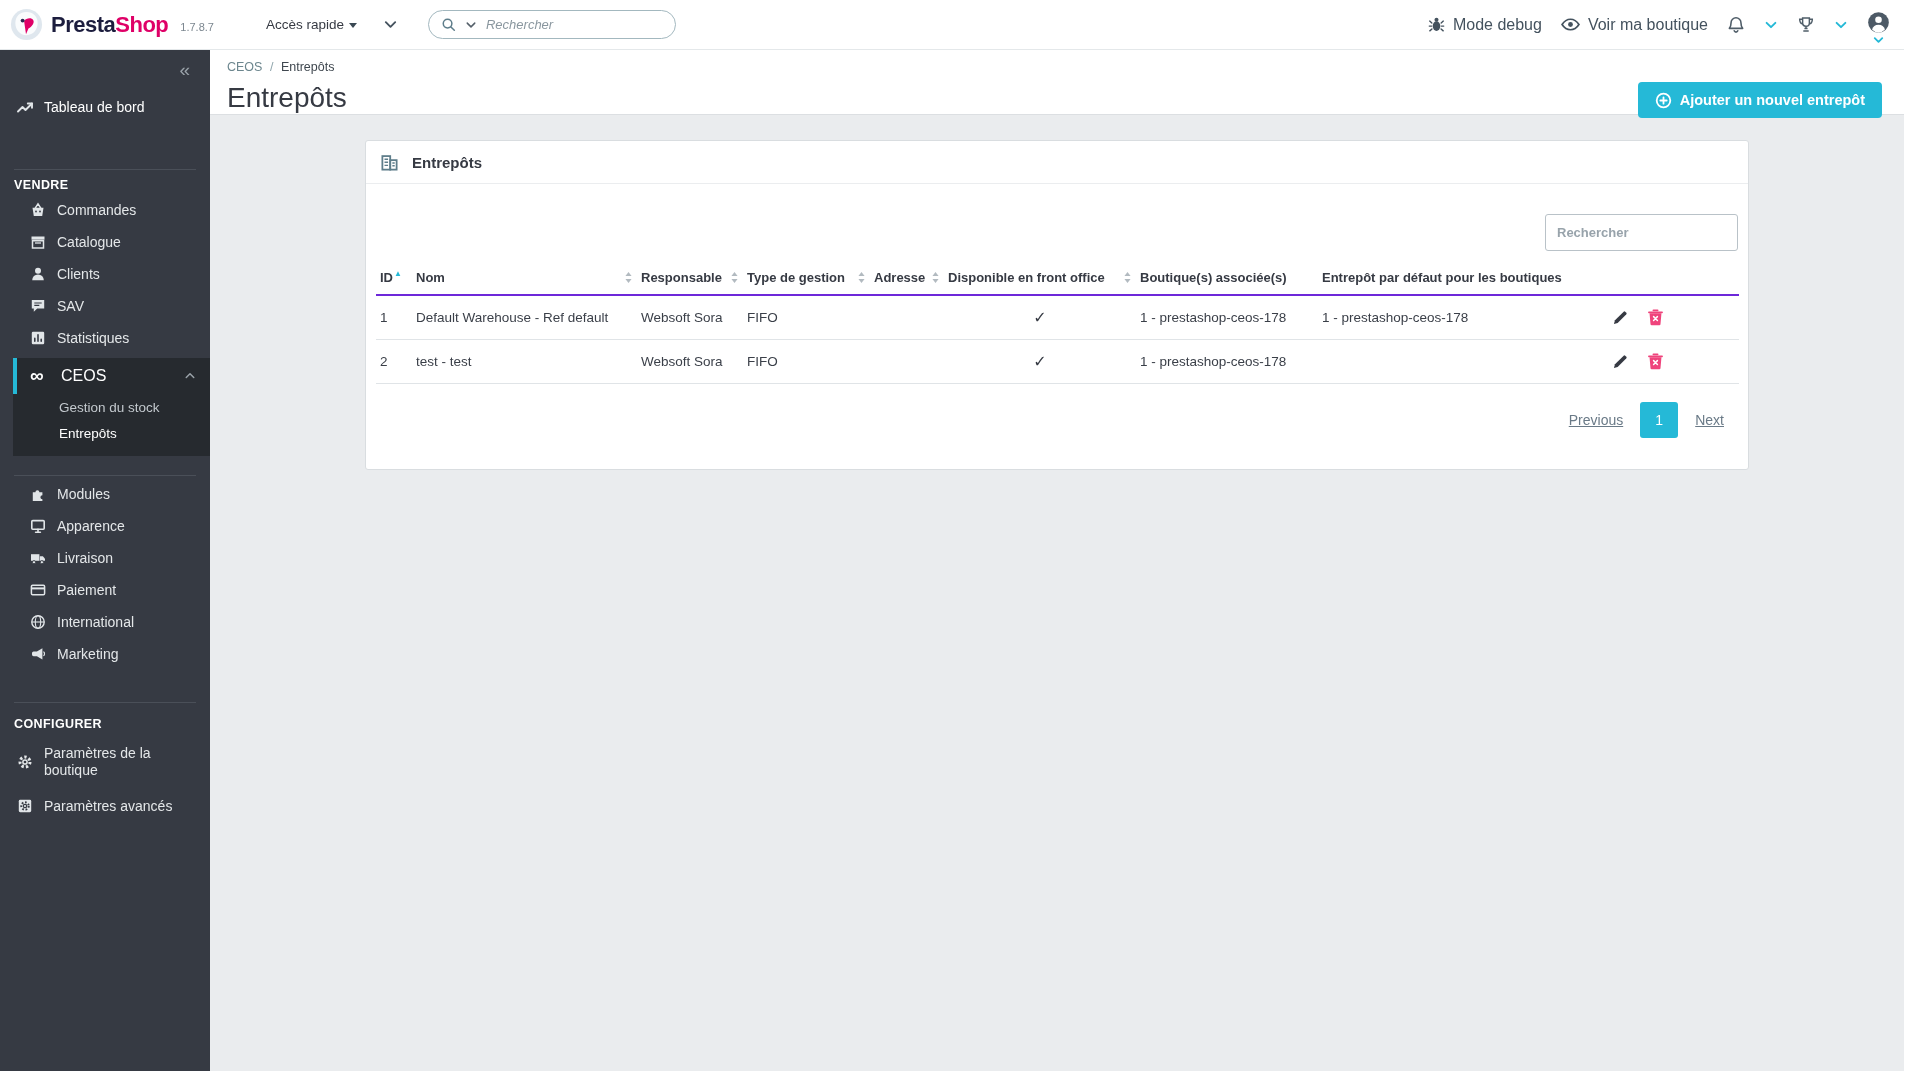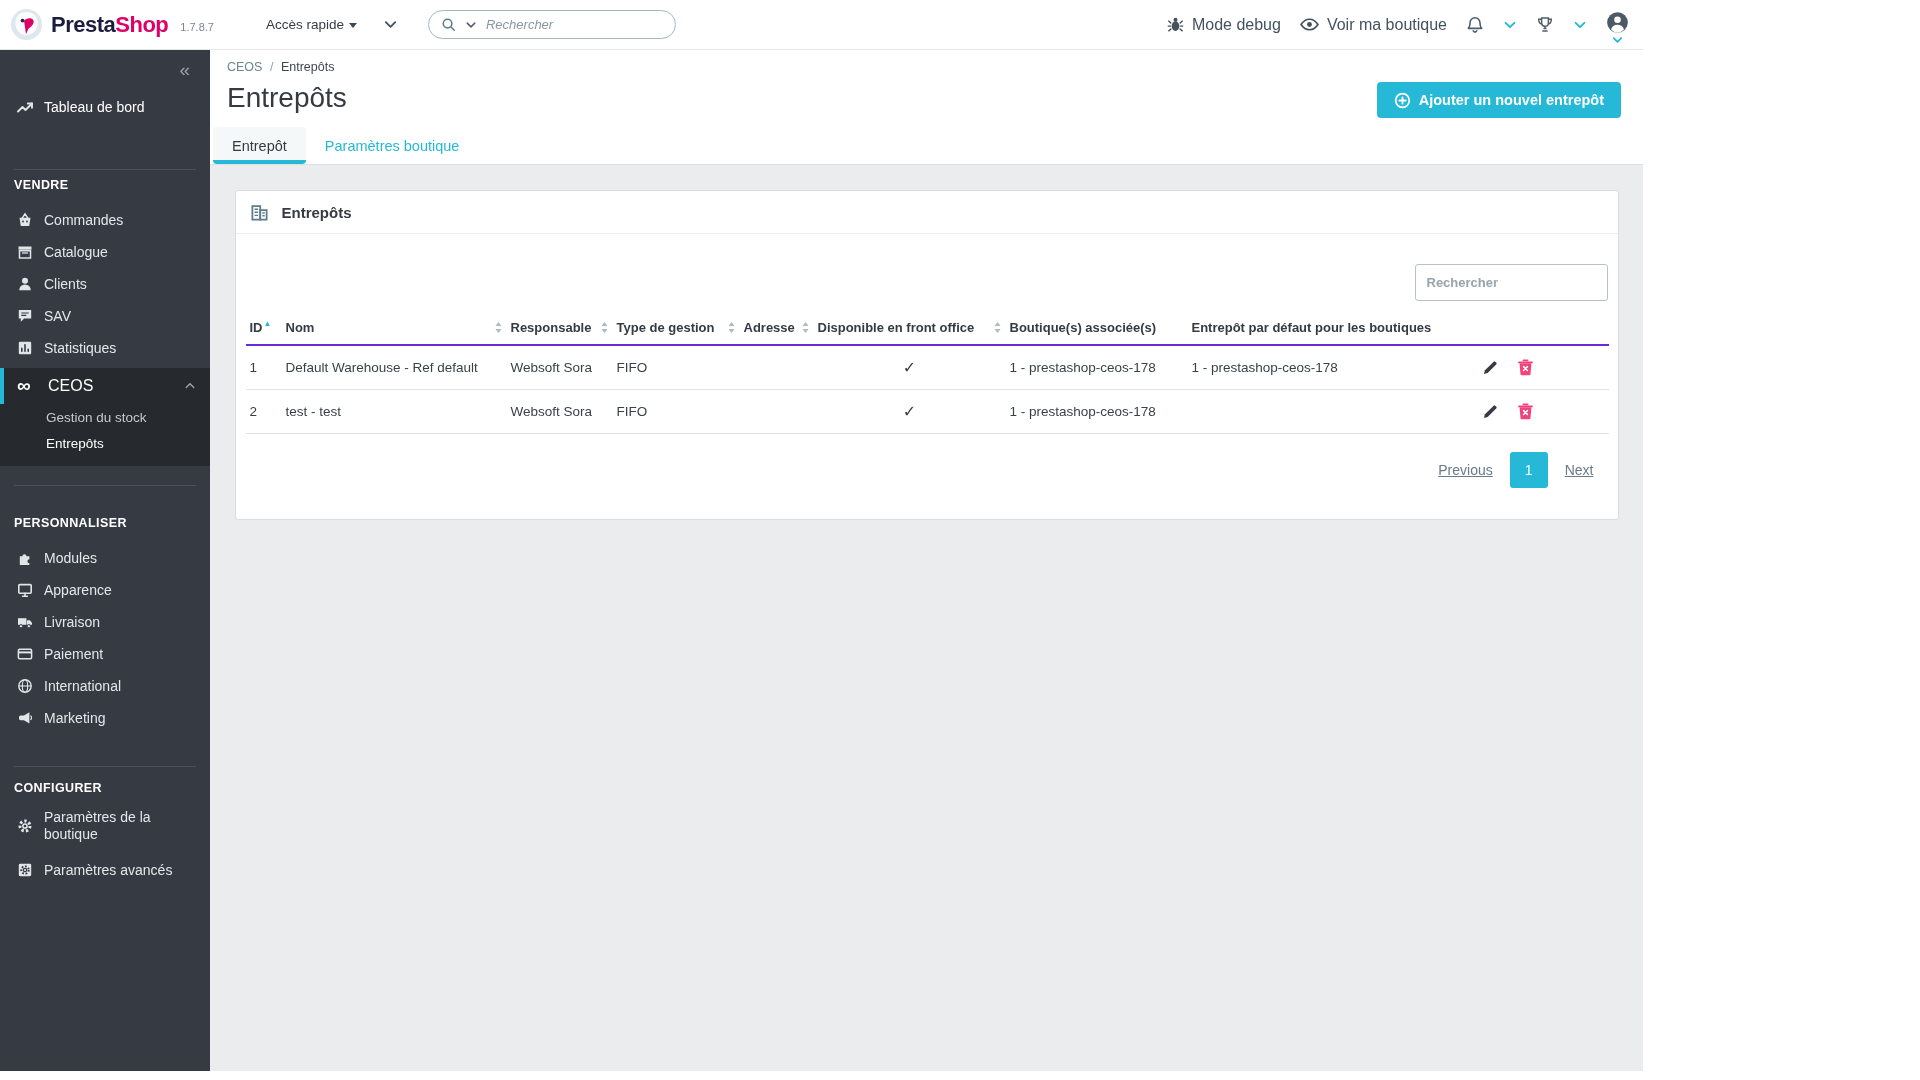--- a/index.html
+++ b/index.html
@@ -1,18 +1,18 @@
 <!DOCTYPE html>
 <html><head>
 <meta charset="utf-8">
 <style>
   * { margin:0; padding:0; box-sizing:border-box; }
   html,body { width:1920px; height:1080px; overflow:hidden; }
   body { font-family:"Liberation Sans","DejaVu Sans",sans-serif; background:#fff; }
-  .app { position:relative; width:1643px; height:1080px; background:#fff; }
+  .app { position:relative; width:1904px; height:1080px; background:#fff; }
 
   
   .topbar { height:50px; background:#fff; border-bottom:1px solid #e4e8ea;
             display:flex; align-items:center; padding:0 14px 0 10px; position:relative; z-index:5; }
   .brand { display:flex; align-items:center; gap:8px; cursor:pointer; }
   .wordmark { font-size:22px; font-weight:700; letter-spacing:-.5px; }
   .wordmark .w1 { color:#1c1d3e; }
   .wordmark .w2 { color:#df0067; }
   .version { font-size:11px; color:#7c8790; margin-left:4px; margin-top:4px; }
   .quick { display:flex; align-items:center; gap:5px; margin-left:52px; font-size:13.5px; color:#363a43; cursor:pointer; }
@@ -35,21 +35,21 @@
   .layout { display:flex; height:1021px; }
   .sidebar { width:210px; background:#363a43; color:#d4d9dd; flex:none; display:flex; flex-direction:column; }
   .collapse-row { height:38px; display:flex; justify-content:flex-end; align-items:center; padding-right:20px; }
   .collapse-btn { color:#9aa2a9; font-size:19px; cursor:pointer; line-height:1; }
   .s-item { display:flex; align-items:center; gap:11px; height:32px; padding-left:17px;
             font-size:14px; color:#e4e7e9; cursor:pointer; }
   .s-item .s-ico { width:16px; height:16px; color:#e1e5e8; flex:none; }
   .s-item.dash { height:34px; margin-top:2px; color:#fff; }
   .s-divider { border:none; border-top:1px solid #4a4f58; margin:45px 14px 0 14px; }
   .s-title { font-size:12.5px; font-weight:700; color:#fff; letter-spacing:.4px; padding:8px 0 0 14px; }
-  .s-group { margin-top:12px; }
+  .s-group { margin-top:2px;padding-left:13px; }
   .ceos-block { background:#262a2f; margin-top:4px; padding-bottom:10px; }
   .ceos-parent { display:flex; align-items:center; gap:11px; height:36px; padding-left:13px;
                  border-left:4px solid #25b9d7; color:#fff; cursor:pointer; position:relative; }
   .ceos-glyph { font-size:19px; font-style:italic; font-weight:700; color:#fff; width:20px; line-height:16px; }
   .ceos-chevup { position:absolute; right:14px; color:#9aa2a9; }
   .s-child { height:26px; display:flex; align-items:center; padding-left:46px; font-size:13.5px; color:#c3c9ce; cursor:pointer; }
   .s-child.current { color:#fff; }
   .cfg-item2 { display:flex; gap:11px; padding-left:17px; margin-top:14px; font-size:14px; color:#e4e7e9; cursor:pointer; align-items:center; }
   .cfg-item2 .lines { line-height:17px; }
   .s-item.adv { margin-top:10px; height:34px; }
@@ -291,21 +291,20 @@
                   <polyline points="3,10 8,5 13,10" fill="none" stroke="currentColor" stroke-width="2" stroke-linecap="round" stroke-linejoin="round"></polyline>
                 </svg>
             </span>
           </div>
           <div class="s-child">Gestion du stock</div>
           <div class="s-child current">Entrepôts</div>
         </div>
       </div>
 
       <hr class="s-divider" style="margin-top:19px;">
-      <div class="s-title" style="padding-top:30px;">PERSONNALISER</div>
 
       <div class="s-group">
         <div class="s-item">
           <span class="s-ico">
             <svg width="16" height="16" viewBox="0 0 16 16" fill="currentColor">
                 <path d="M2.8 6.3h2.6a2 2 0 1 1 4 0h3v3a2 2 0 1 0 0 4v1.7H2.8z"></path>
               </svg>
           </span>
           <span>Modules</span>
         </div>
@@ -394,24 +393,20 @@
       <button class="add-btn">
         <span>
           <svg width="17" height="17" viewBox="0 0 16 16">
               <circle cx="8" cy="8" r="6.4" fill="none" stroke="#fff" stroke-width="1.7"></circle>
               <path d="M8 5v6M5 8h6" stroke="#fff" stroke-width="1.7" stroke-linecap="round"></path>
             </svg>
         </span>
         <span>Ajouter un nouvel entrepôt</span>
       </button>
 
-      <div class="tabbar">
-        <div class="tab active">Entrepôt</div>
-        <div class="tab plain">Paramètres boutique</div>
-      </div>
 
       <div class="content-body">
         <div class="panel">
           <div class="panel-header">
             <span class="p-ico">
               <svg width="19" height="19" viewBox="0 0 16 16" fill="none" stroke="currentColor">
                   <rect x="2" y="2.6" width="6.6" height="11.4" stroke-width="1.5"></rect>
                   <rect x="8.6" y="6" width="5.4" height="8" stroke-width="1.5"></rect>
                   <path d="M3.8 5.2h3M3.8 7.8h3M3.8 10.4h3M10.4 8.4h2M10.4 10.8h2" stroke-width="1.2"></path>
                 </svg>

